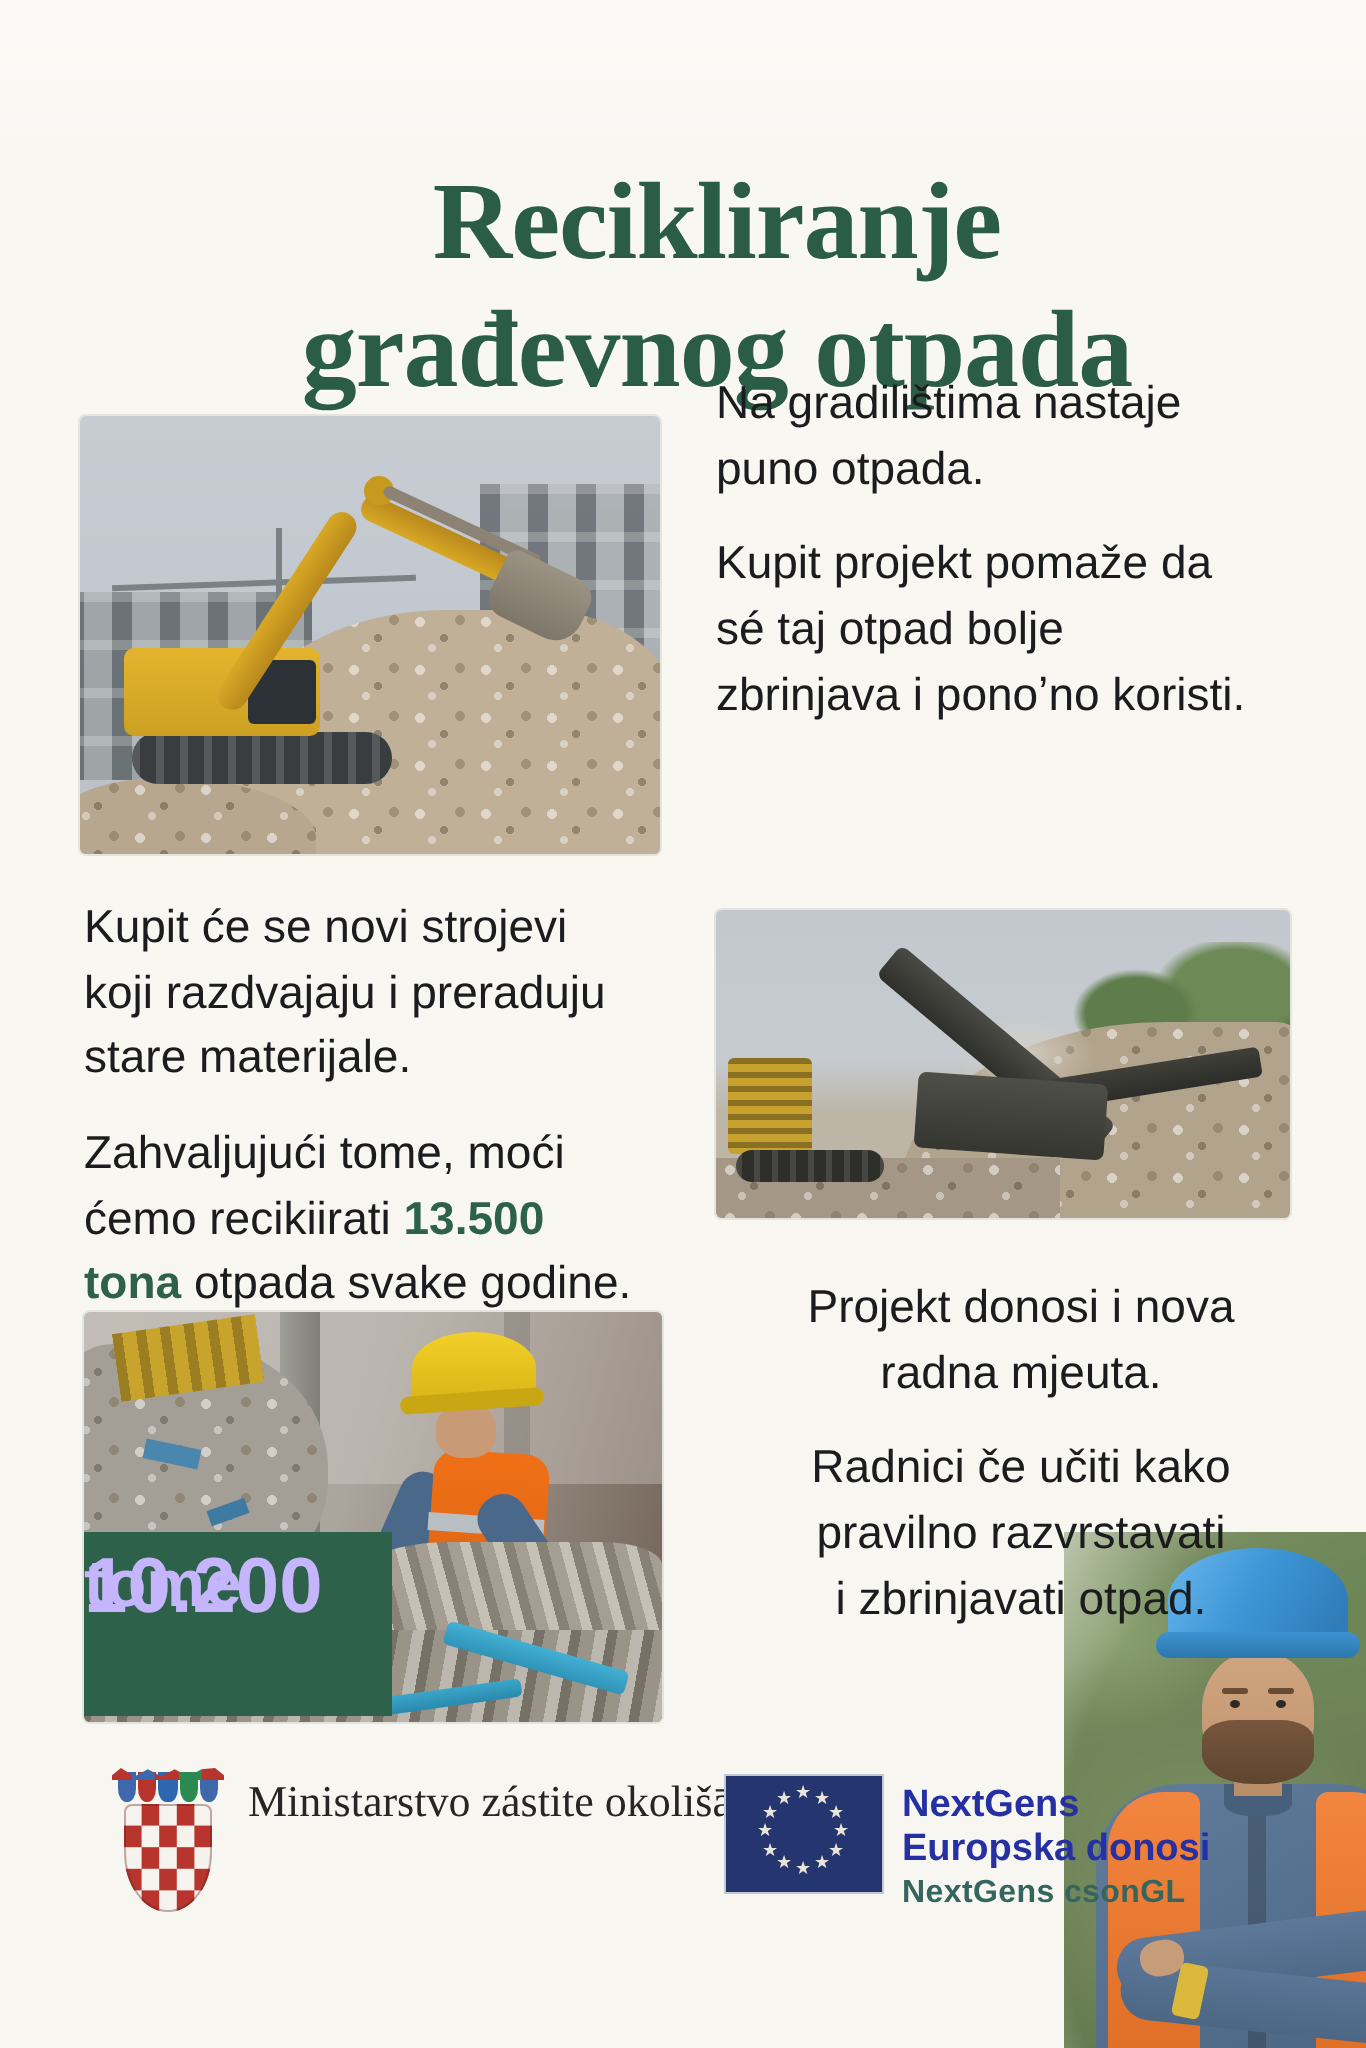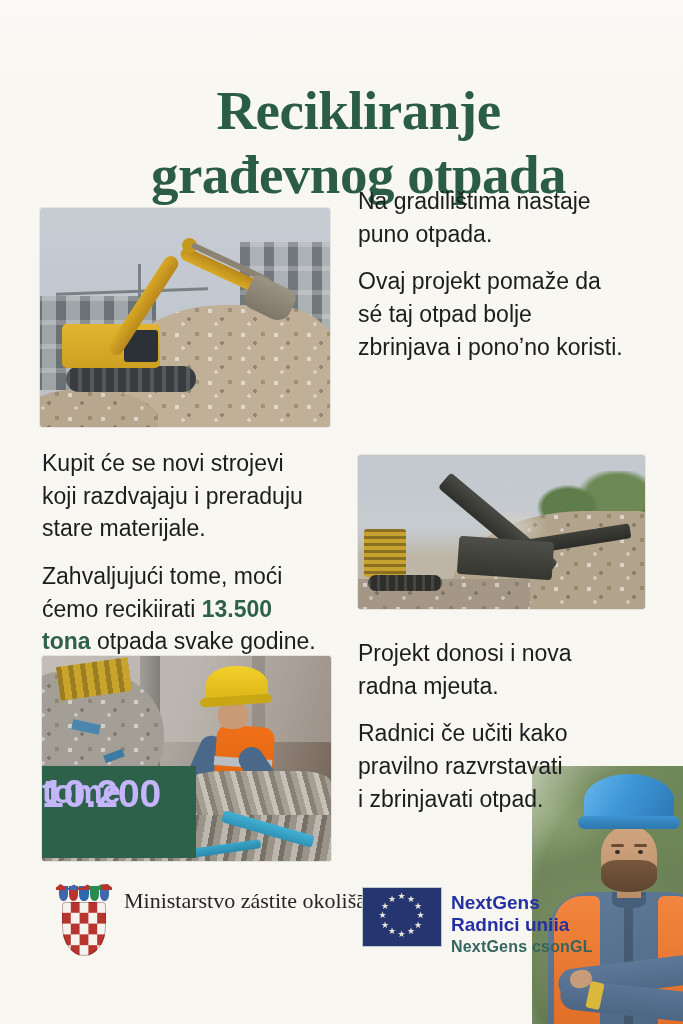--- a/index.html
+++ b/index.html
@@ -14,21 +14,21 @@
     font-family:"Liberation Serif",serif;font-weight:700;
     font-size:55px;line-height:1.16;color:#2b5c45;white-space:pre-line;
     letter-spacing:-0.5px;text-shadow:0 1px 0 rgba(255,255,255,.6);
   }
   
   .para{white-space:pre-line;font-size:23px;line-height:1.42;margin:0 0 15px 0;}
   .green-bold{color:#2e6149;font-weight:700;}
   .textcol{position:absolute;}
   #intro-text{left:358px;top:185px;width:310px;}
   #machines-text{left:42px;top:447px;width:318px;}
-  #jobs-text{left:358px;top:637px;width:305px;z-index:3;}
+  #jobs-text{left:358px;top:637px;width:305px;z-index:3;text-align:center;}
   
   .photo{position:absolute;overflow:hidden;border-radius:3px;
          box-shadow:0 0 0 1px rgba(120,112,96,.14);}
   .photo *{position:absolute;}
   
   .banner{
     position:absolute;left:358px;top:394px;width:287px;height:61px;
     background:#2e6149;color:#fcfcfa;display:flex;align-items:center;justify-content:center;
     font-size:42px;font-weight:700;letter-spacing:.5px;
   }
@@ -220,21 +220,21 @@
     <div class="exc-boom1"></div>
     <div class="exc-boom2"></div>
     <div class="exc-joint"></div>
     <div class="exc-stick"></div>
     <div class="exc-bucket"></div>
   </div>
 
   <div class="textcol" id="intro-text">
     <p class="para">Na gradilištima nastaje
 puno otpada.</p>
-    <p class="para">Ovaj projekt pomaže da
+    <p class="para">Kupit projekt pomaže da
 sé taj otpad bolje
 zbrinjava i ponoʼno koristi.</p>
   </div>
 
 
   <div class="photo" id="crusher-photo">
     <div class="trees"></div>
     <div class="gravel speckle"></div>
     <div class="ground2 speckle"></div>
     <div class="dust"></div>
@@ -335,17 +335,17 @@
       <span class="eu-star" style="left: 44px; top: 39.4545px;">★</span>
       <span class="eu-star" style="left: 34.5px; top: 42px;">★</span>
       <span class="eu-star" style="left: 25px; top: 39.4545px;">★</span>
       <span class="eu-star" style="left: 18.0455px; top: 32.5px;">★</span>
       <span class="eu-star" style="left: 15.5px; top: 23px;">★</span>
       <span class="eu-star" style="left: 18.0455px; top: 13.5px;">★</span>
       <span class="eu-star" style="left: 25px; top: 6.54552px;">★</span>
     </div>
   <div class="footer-item" id="eu-text">
     <div class="eu-funding-line">NextGens</div>
-    <div class="eu-funding-line">Radnici uniia</div>
+    <div class="eu-funding-line">Europska donosi</div>
     <div class="eu-program-line">NextGens csonGL</div>
   </div>
 
 </div>
 
 </body></html>

